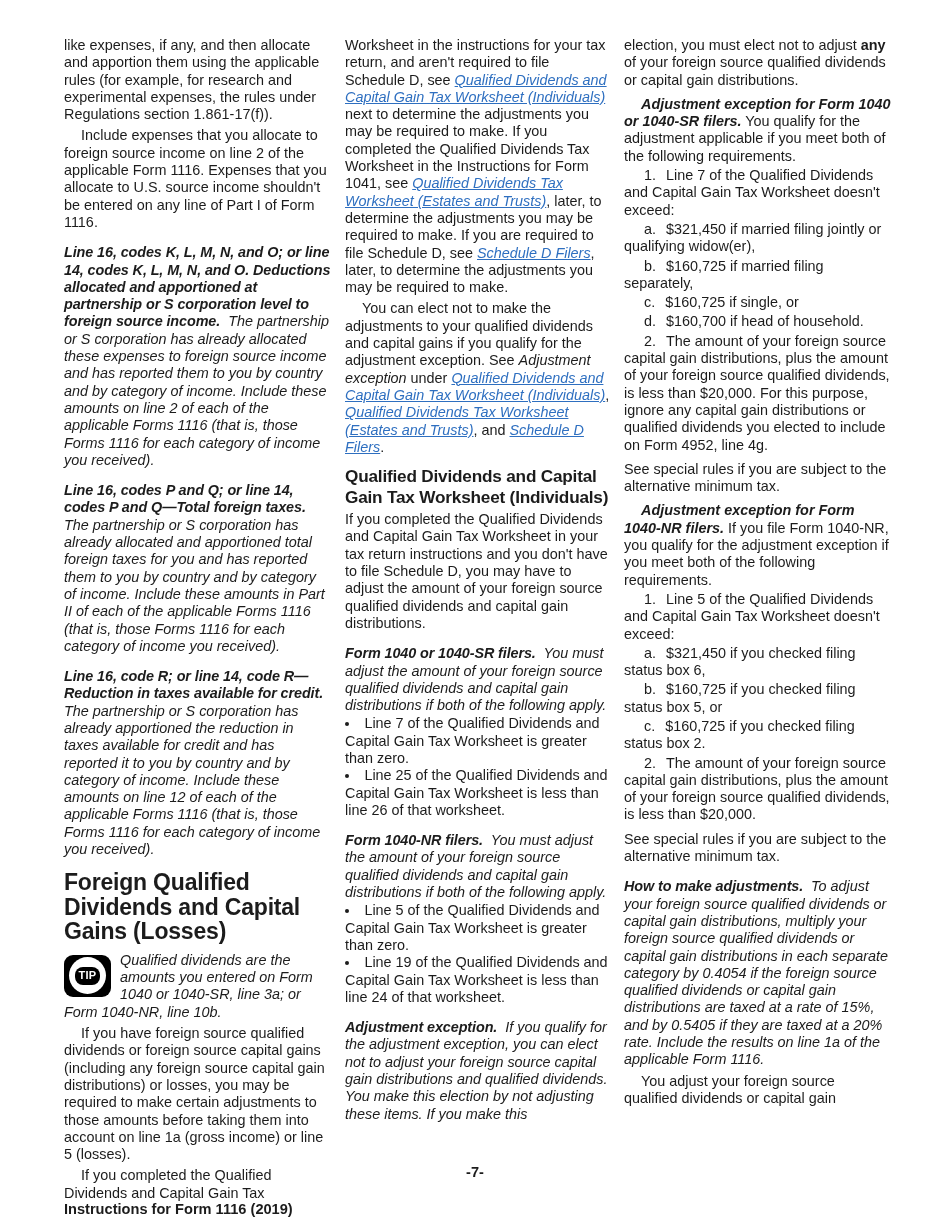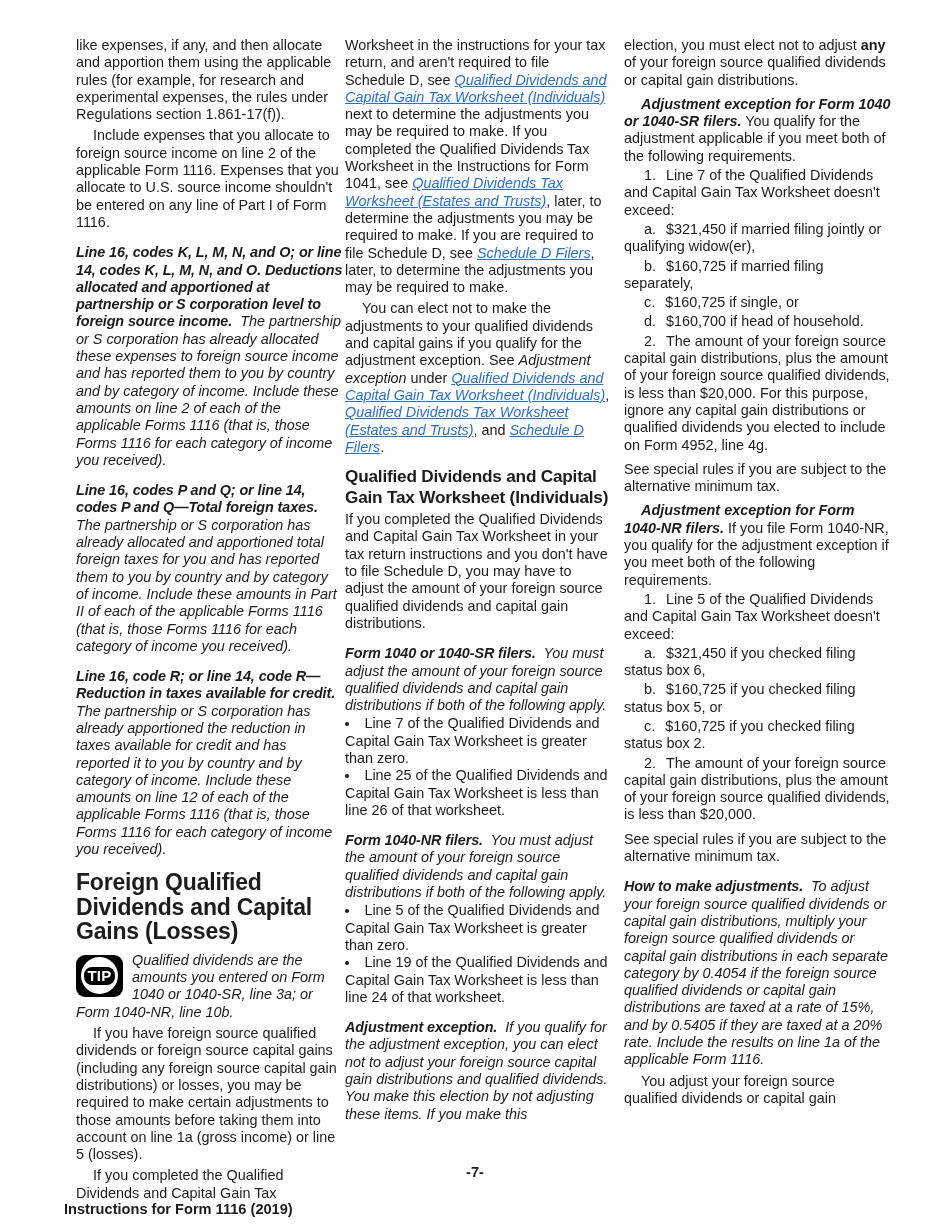--- a/index.html
+++ b/index.html
@@ -14,21 +14,21 @@
   .page { position: absolute; inset: 0; background: #ffffff; }
 
   .col {
     position: absolute;
     top: 37px;
     width: 267px;
     font-size: 14.4px;
     line-height: 17.3px;
     text-align: left;
   }
-  #col1 { left: 76px; }
+  #col1 { left: 64px; }
   #col2 { left: 345px; }
   #col3 { left: 624px; }
 
   p { margin: 4px 0 0 0; }
   p.cont { margin-top: 0; }          
   p.afterh { margin-top: 3px; }      
   .ind { text-indent: 17px; }        
   .runin { margin-top: 13px; font-style: italic; }        
   .runin b { letter-spacing: -0.1px; }
   .runin .lbl { margin-right: 4px; }
@@ -70,21 +70,21 @@
     display: flex; align-items: center; justify-content: center;
   }
   .tip-circle {
     width: 37px; height: 37px;
     background: #fff; border-radius: 50%;
     display: flex; align-items: center; justify-content: center;
   }
   .tip-band {
     background: #000; color: #fff;
     font-weight: bold; font-style: normal;
-    font-size: 15px; line-height: 13.5px;
+    font-size: 11px; line-height: 13.5px;
     padding: 2px 3px 3px 3px;
     border-radius: 8px;
     letter-spacing: 0.3px;
   }
   .tip-text { font-style: italic; margin: 0; }
 
   
   .footer-left {
     position: absolute; left: 64px; top: 1201px;
     font-weight: bold; font-size: 14.6px;

